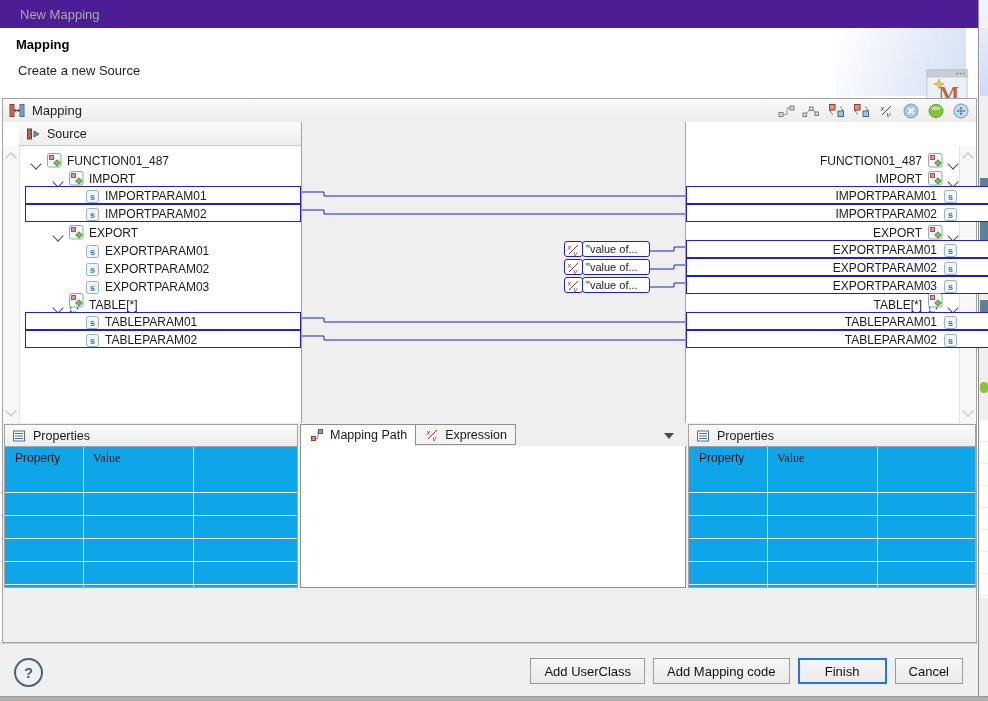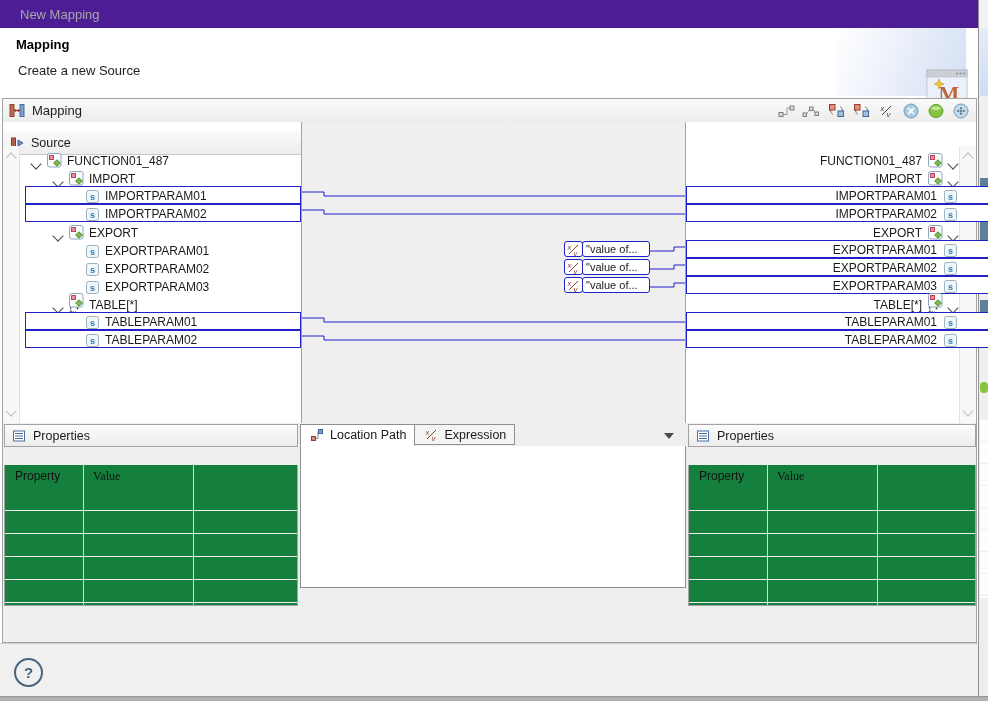--- a/index.html
+++ b/index.html
@@ -19,22 +19,22 @@
   .mphead{position:absolute;left:0;top:0;right:0;height:23px;display:flex;align-items:center;gap:7px;padding-left:6px;
           background:linear-gradient(#fafafa,#ececec);border-bottom:1px solid #c6c6c6;font-size:13px;}
   .mptitle{color:#222;}
   .mptools{position:absolute;right:6px;top:0;height:23px;display:flex;align-items:center;gap:7px;}
   .tbicon{display:inline-flex;width:18px;height:18px;align-items:center;justify-content:center;cursor:default;}
   
   .treearea{position:absolute;left:0;top:23px;width:973px;height:301px;}
   .srcpanel{position:absolute;left:0;top:0;width:298px;height:301px;background:#fff;border-right:1px solid #a3a3a3;}
   .midarea {position:absolute;left:299px;top:0;width:383px;height:301px;background:#efefef;}
   .tgtpanel{position:absolute;left:682px;top:0;width:290px;height:301px;background:#fff;border-left:1px solid #a3a3a3;}
-  .phead{position:absolute;left:0;right:0;top:0;height:23px;display:flex;align-items:center;gap:6px;padding-left:6px;
-         background:linear-gradient(#fbfbfb,#ededed);border-bottom:1px solid #c9c9c9;font-size:12.5px;margin-top:9px;}
+  .phead{position:absolute;left:16px;right:0;top:0;height:23px;display:flex;align-items:center;gap:6px;padding-left:6px;
+         background:linear-gradient(#fbfbfb,#ededed);border-bottom:1px solid #c9c9c9;font-size:12.5px;}
   .scol{position:absolute;top:24px;bottom:0;width:16px;background:#f8f8f8;}
   .srcpanel .scol{left:0;border-right:1px solid #e3e3e3;}
   .tgtpanel .scol{right:0;border-left:1px solid #e3e3e3;}
   .sarr{position:absolute;left:4px;width:7px;height:7px;border-right:1.5px solid #bdbdbd;border-bottom:1.5px solid #bdbdbd;}
   .sarr.up{top:8px;transform:rotate(-135deg);}
   .sarr.dn{bottom:8px;transform:rotate(45deg);}
   .rows{position:absolute;top:24px;bottom:0;}
   .srcpanel .rows{left:17px;right:0;}
   .tgtpanel .rows{left:0;width:273px;}
   .trow{position:absolute;height:18px;display:flex;align-items:flex-end;font-size:12px;white-space:nowrap;}
@@ -54,21 +54,21 @@
   .vbox{position:absolute;display:flex;height:16px;}
   .vxy{width:19px;height:16px;border:1px solid #2121c8;border-radius:3px;background:#fff;display:flex;align-items:center;justify-content:center;box-sizing:border-box;}
   .vlabel{flex:1;height:16px;border:1px solid #2121c8;border-radius:3px;background:#fff;box-sizing:border-box;
           font-size:11px;color:#222;padding:1px 2px 0 3px;margin-left:-1px;overflow:hidden;white-space:nowrap;}
   
   .bottomarea{position:absolute;left:0;top:325px;right:0;bottom:0;}
   .proppanel{position:absolute;top:0;height:116px;}
   .propL{left:1px;width:294px;} .propR{left:685px;width:288px;}
   .phead2{height:21px;display:flex;align-items:center;gap:6px;padding-left:6px;border:1px solid #a3a3a3;
           background:linear-gradient(#fbfbfb,#ededed);font-size:12.5px;}
-  .ptable{position:relative;height:140px;background:#15803d;border:1px solid #a3a3a3;border-top:none;margin-top:18px;}
+  .ptable{position:relative;height:140px;background:#0ea5e9;border:1px solid #a3a3a3;border-top:none;}
   .pcol{position:absolute;top:4px;font-size:12px;color:#111;}
   .pcol.c0{left:10px;} .pcol.c1{left:88px;font-family:Liberation Serif, serif;}
   .vline{position:absolute;top:0;bottom:0;width:1px;background:#ddd6d6;}
   .hline{position:absolute;left:0;right:0;height:1px;background:#f3ecec;}
   .centerpanel{position:absolute;left:297px;top:0;width:386px;height:164px;}
   .tabbar{position:relative;height:22px;border-bottom:1px solid #8f8f8f;}
   .tab{display:inline-flex;align-items:center;gap:5px;height:21px;padding:0 8px;font-size:12.5px;
        border:1px solid #8f8f8f;background:#f4f4f4;box-sizing:border-box;vertical-align:top;}
   .tab.active{background:#fff;border-bottom:1px solid #fff;height:22px;}
   .tab + .tab{border-left:none;}
@@ -527,21 +527,21 @@
       <div class="centerpanel">
         <div class="tabbar" id="tabbar">
           <span class="tab active">
               <span class="nicon">
                 <svg width="14" height="14" viewBox="0 0 14 14">
                   <path d="M5.5,10.5 H8 V3.5" fill="none" stroke="#888"></path>
                   <rect x="1.5" y="8.5" width="4" height="4" fill="#d98a7a" stroke="#99402f"></rect>
                   <rect x="8.5" y="1.5" width="4" height="4" fill="#7aa0cf" stroke="#41638f"></rect>
                 </svg>
               </span>
-              <span>Location Path</span>
+              <span>Mapping Path</span>
             </span><span class="tab">
               <span class="nicon">
                 <svg width="13" height="13" viewBox="0 0 13 13">
                   <line x1="2" y1="11" x2="11" y2="2" stroke="#8a3b2b"></line>
                   <text x="0.5" y="6.5" font-size="7.5" font-style="italic" fill="#8a3b2b">x</text>
                   <text x="6.5" y="12.5" font-size="7.5" font-style="italic" fill="#8a3b2b">y</text>
                 </svg>
               </span>
               <span>Expression</span>
             </span><span class="ddarrow"></span>
@@ -572,15 +572,21 @@
             <span class="hline" style="top:137px"></span>
           </div>
         </div>
     </div>
   </div>
 
   <div class="btnbar">
     <div class="helpbtn">
       <span>?</span>
     </div>
+    <div class="btns" id="footBtns">
+        <div class="btn">Add UserClass</div>
+        <div class="btn">Add Mapping code</div>
+        <div class="btn primary">Finish</div>
+        <div class="btn">Cancel</div>
+      </div>
   </div>
   <div class="bottomedge"></div>
 </div>
 
 </body></html>

